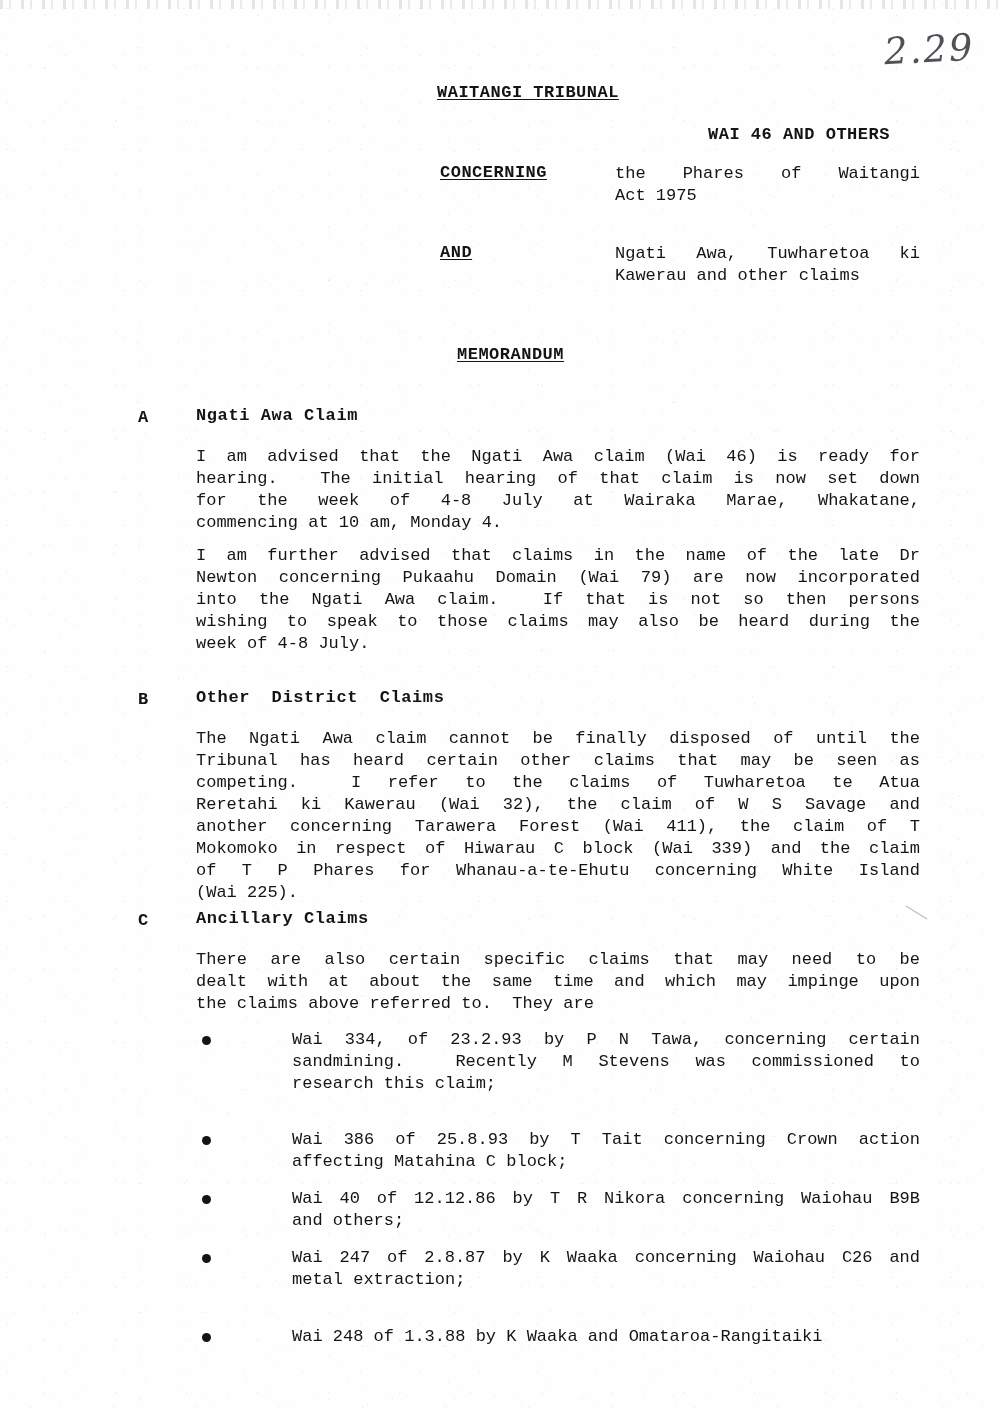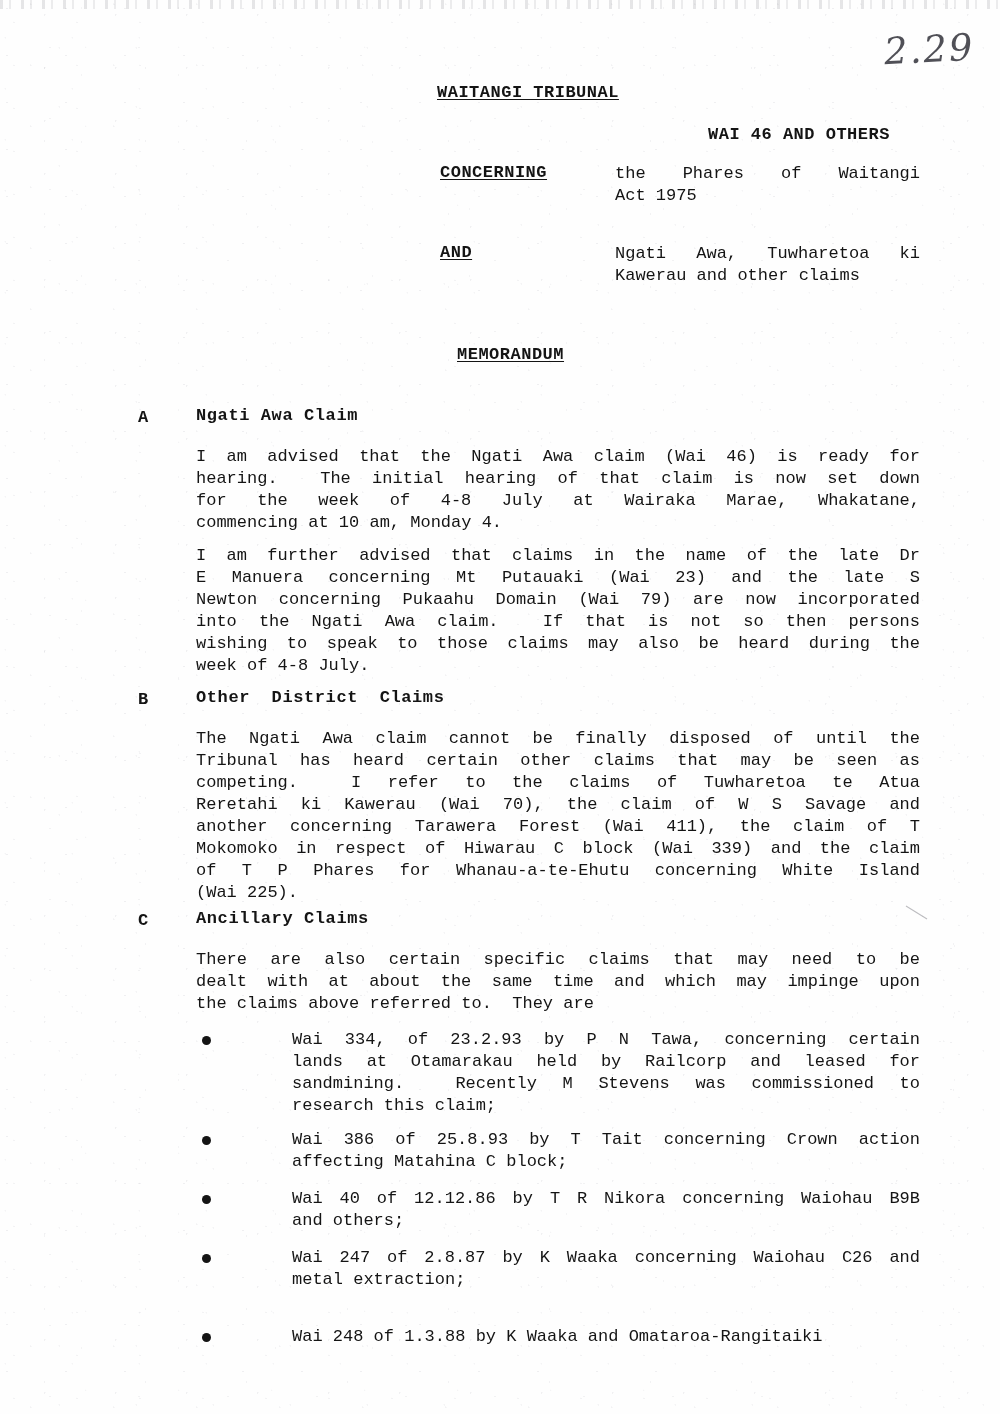--- a/index.html
+++ b/index.html
@@ -254,55 +254,53 @@
 
     <div class="para" style="top:446px;">
       <span class="ln">I am advised that the Ngati Awa claim (Wai 46) is ready for</span>
       <span class="ln">hearing.  The initial hearing of that claim is now set down</span>
       <span class="ln">for the week of 4-8 July at Wairaka Marae, Whakatane,</span>
       <span class="ln last">commencing at 10 am, Monday 4.</span>
     </div>
 
     <div class="para" style="top:545px;">
       <span class="ln">I am further advised that claims in the name of the late Dr</span>
-      <span class="ln">E Manuera concerning Mt Putauaki (Wai 23) and the late S</span>
       <span class="ln">Newton concerning Pukaahu Domain (Wai 79) are now incorporated</span>
       <span class="ln">into the Ngati Awa claim.  If that is not so then persons</span>
       <span class="ln">wishing to speak to those claims may also be heard during the</span>
       <span class="ln last">week of 4-8 July.</span>
     </div>
 
     <div class="sec-letter" style="top:690px;">B</div>
     <div class="sec-heading" style="top:688px;">Other  District  Claims</div>
 
     <div class="para" style="top:728px;">
       <span class="ln">The Ngati Awa claim cannot be finally disposed of until the</span>
       <span class="ln">Tribunal has heard certain other claims that may be seen as</span>
       <span class="ln">competing.  I refer to the claims of Tuwharetoa te Atua</span>
-      <span class="ln">Reretahi ki Kawerau (Wai 70), the claim of W S Savage and</span>
+      <span class="ln">Reretahi ki Kawerau (Wai 32), the claim of W S Savage and</span>
       <span class="ln">another concerning Tarawera Forest (Wai 411), the claim of T</span>
       <span class="ln">Mokomoko in respect of Hiwarau C block (Wai 339) and the claim</span>
       <span class="ln">of T P Phares for Whanau-a-te-Ehutu concerning White Island</span>
       <span class="ln last">(Wai 225).</span>
     </div>
 
     <div class="sec-letter" style="top:911px;">C</div>
     <div class="sec-heading" style="top:909px;">Ancillary Claims</div>
 
     <div class="para" style="top:949px;">
       <span class="ln">There are also certain specific claims that may need to be</span>
       <span class="ln">dealt with at about the same time and which may impinge upon</span>
       <span class="ln last">the claims above referred to.  They are</span>
     </div>
 
     <div class="bullet-item" style="top:1029px;">
       <div class="bullet-dot" style="top:7px;"></div>
       <div class="bullet-text">
         <span class="ln">Wai 334, of 23.2.93 by P N Tawa, concerning certain</span>
-        <span class="ln">lands at Otamarakau held by Railcorp and leased for</span>
         <span class="ln">sandmining.  Recently M Stevens was commissioned to</span>
         <span class="ln last">research this claim;</span>
       </div>
     </div>
 
     <div class="bullet-item" style="top:1129px;">
       <div class="bullet-dot" style="top:7px;"></div>
       <div class="bullet-text">
         <span class="ln">Wai 386 of 25.8.93 by T Tait concerning Crown action</span>
         <span class="ln last">affecting Matahina C block;</span>

